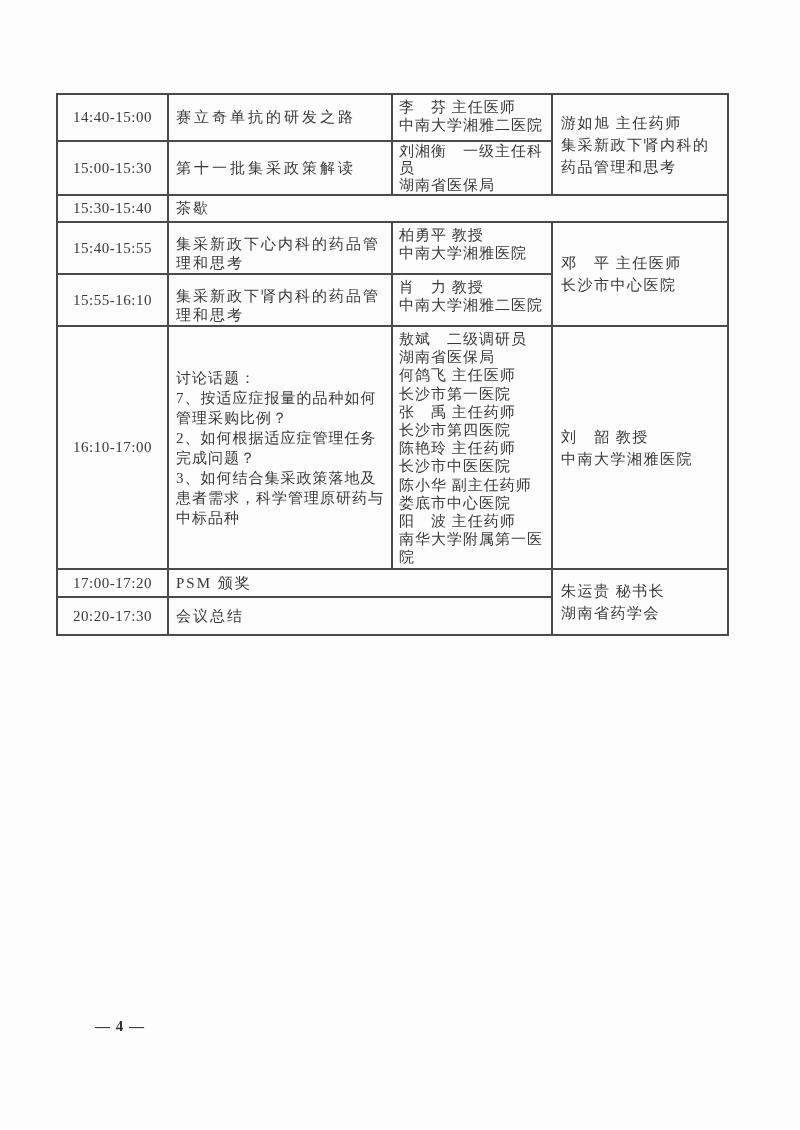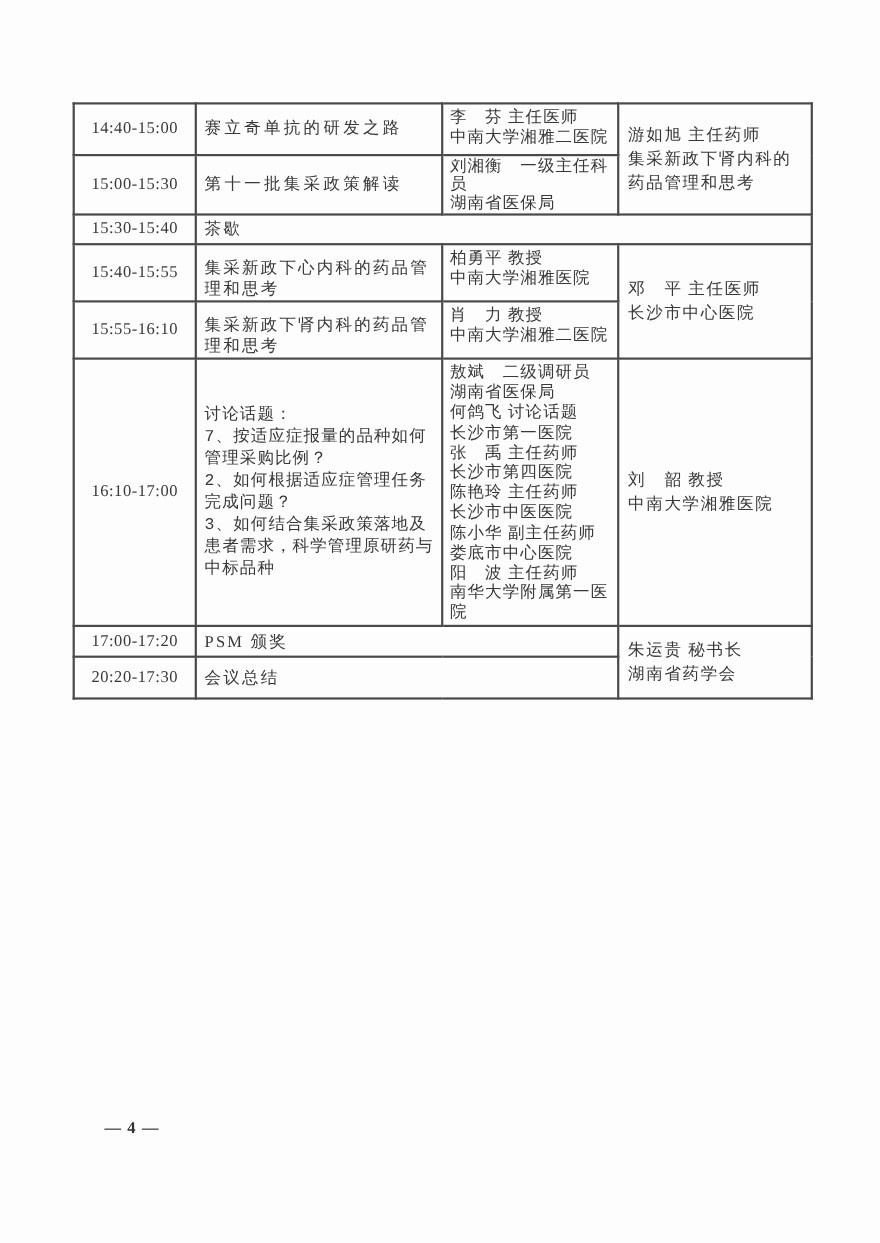--- a/index.html
+++ b/index.html
@@ -10,21 +10,21 @@
     width: 800px;
     height: 1130px;
     background: #fdfdfd;
     position: relative;
     overflow: hidden;
     font-family: "Liberation Serif", "DejaVu Serif", serif;
     color: #383838;
   }
   table.agenda {
     position: absolute;
-    left: 66px;
+    left: 56px;
     top: 93px;
     width: 671px;
     border-collapse: collapse;
     table-layout: fixed;
   }
   td {
     border: 2px solid #4a4a4a;
     font-size: 15px;
     padding: 0;
     vertical-align: middle;
@@ -70,21 +70,20 @@
     padding-top: 1px;
   }
   .t-speaker.list {
     line-height: 18.2px;
     padding-top: 3px;
   }
   .t-topics {
     padding: 0 4px 0 7px;
     letter-spacing: 1px;
     line-height: 20px;
-    font-family: Liberation Mono, monospace;
   }
   .t-mod {
     padding: 0 2px 0 8px;
     letter-spacing: 1.5px;
     line-height: 22px;
   }
   .page-num {
     position: absolute;
     left: 95px;
     top: 1018px;
@@ -153,21 +152,21 @@
       <td class="t-time">16:10-17:00</td>
       <td class="t-topics">
         <div>讨论话题：</div>
         <div>7、按适应症报量的品种如何管理采购比例？</div>
         <div>2、如何根据适应症管理任务完成问题？</div>
         <div>3、如何结合集采政策落地及患者需求，科学管理原研药与中标品种</div>
       </td>
       <td class="t-speaker list">
         <div>敖斌　二级调研员</div>
         <div>湖南省医保局</div>
-        <div>何鸽飞 讨论话题</div>
+        <div>何鸽飞 主任医师</div>
         <div>长沙市第一医院</div>
         <div>张　禹 主任药师</div>
         <div>长沙市第四医院</div>
         <div>陈艳玲 主任药师</div>
         <div>长沙市中医医院</div>
         <div>陈小华 副主任药师</div>
         <div>娄底市中心医院</div>
         <div>阳　波 主任药师</div>
         <div>南华大学附属第一医院</div>
       </td>

